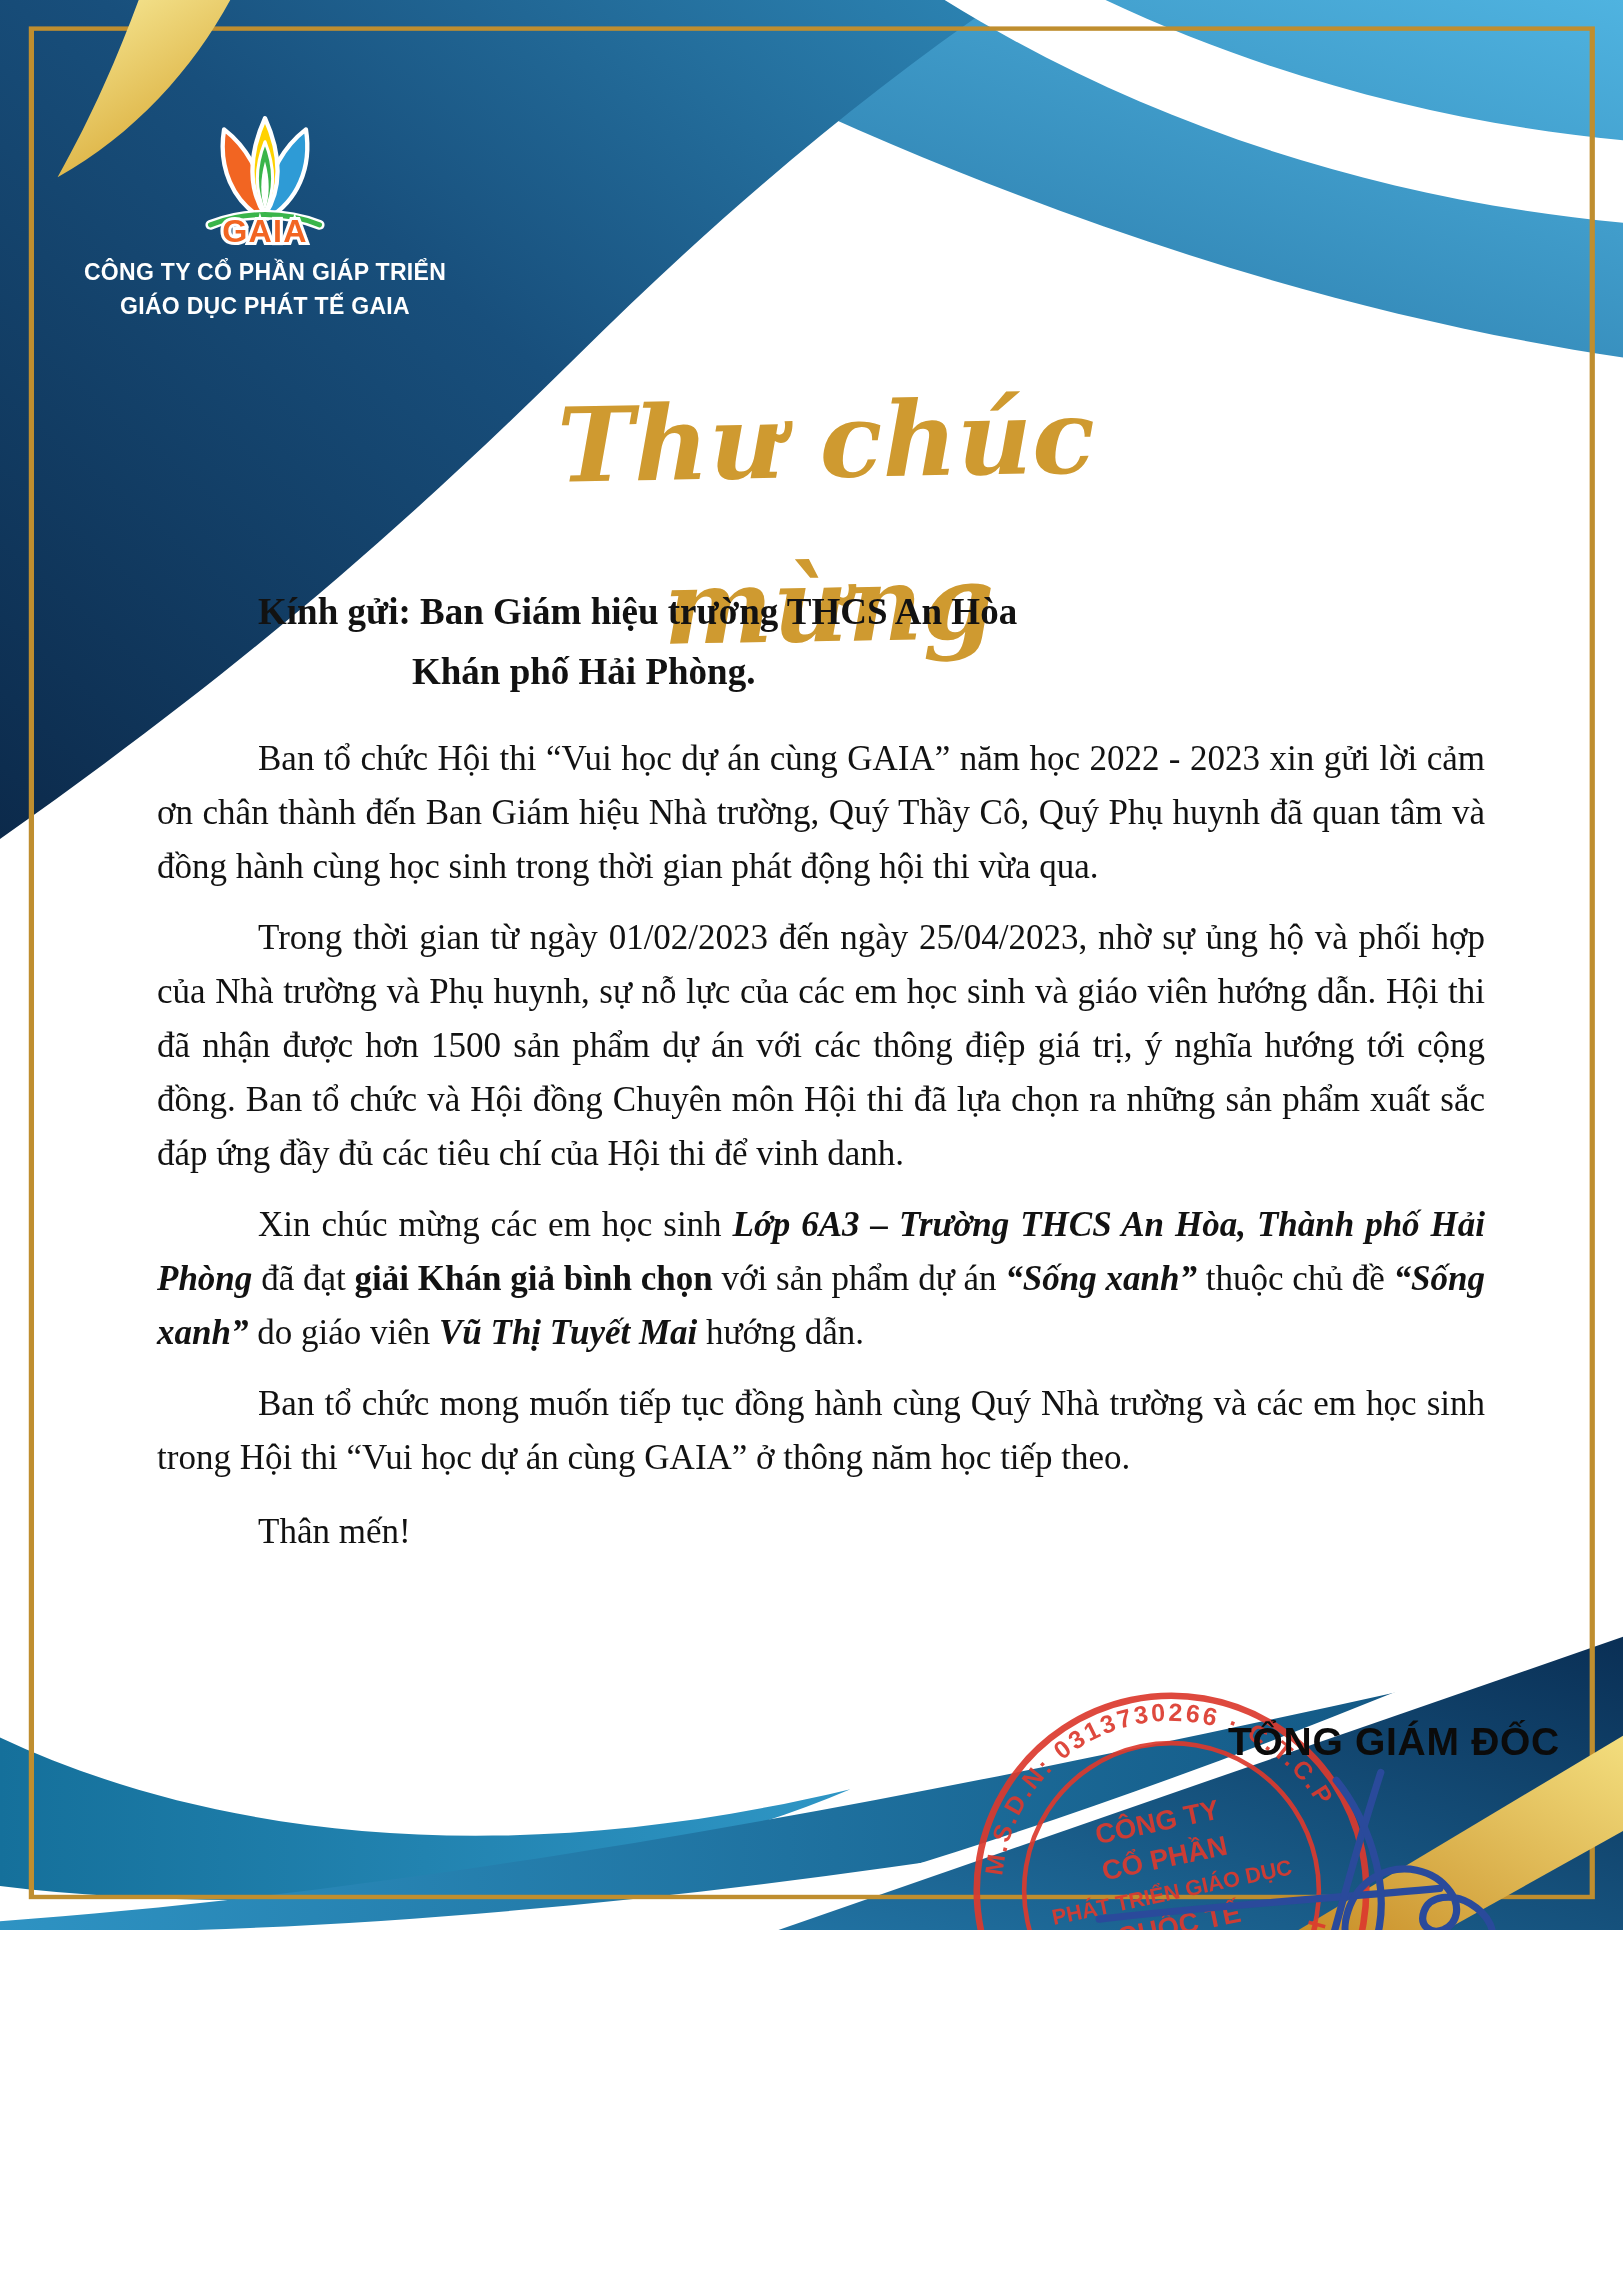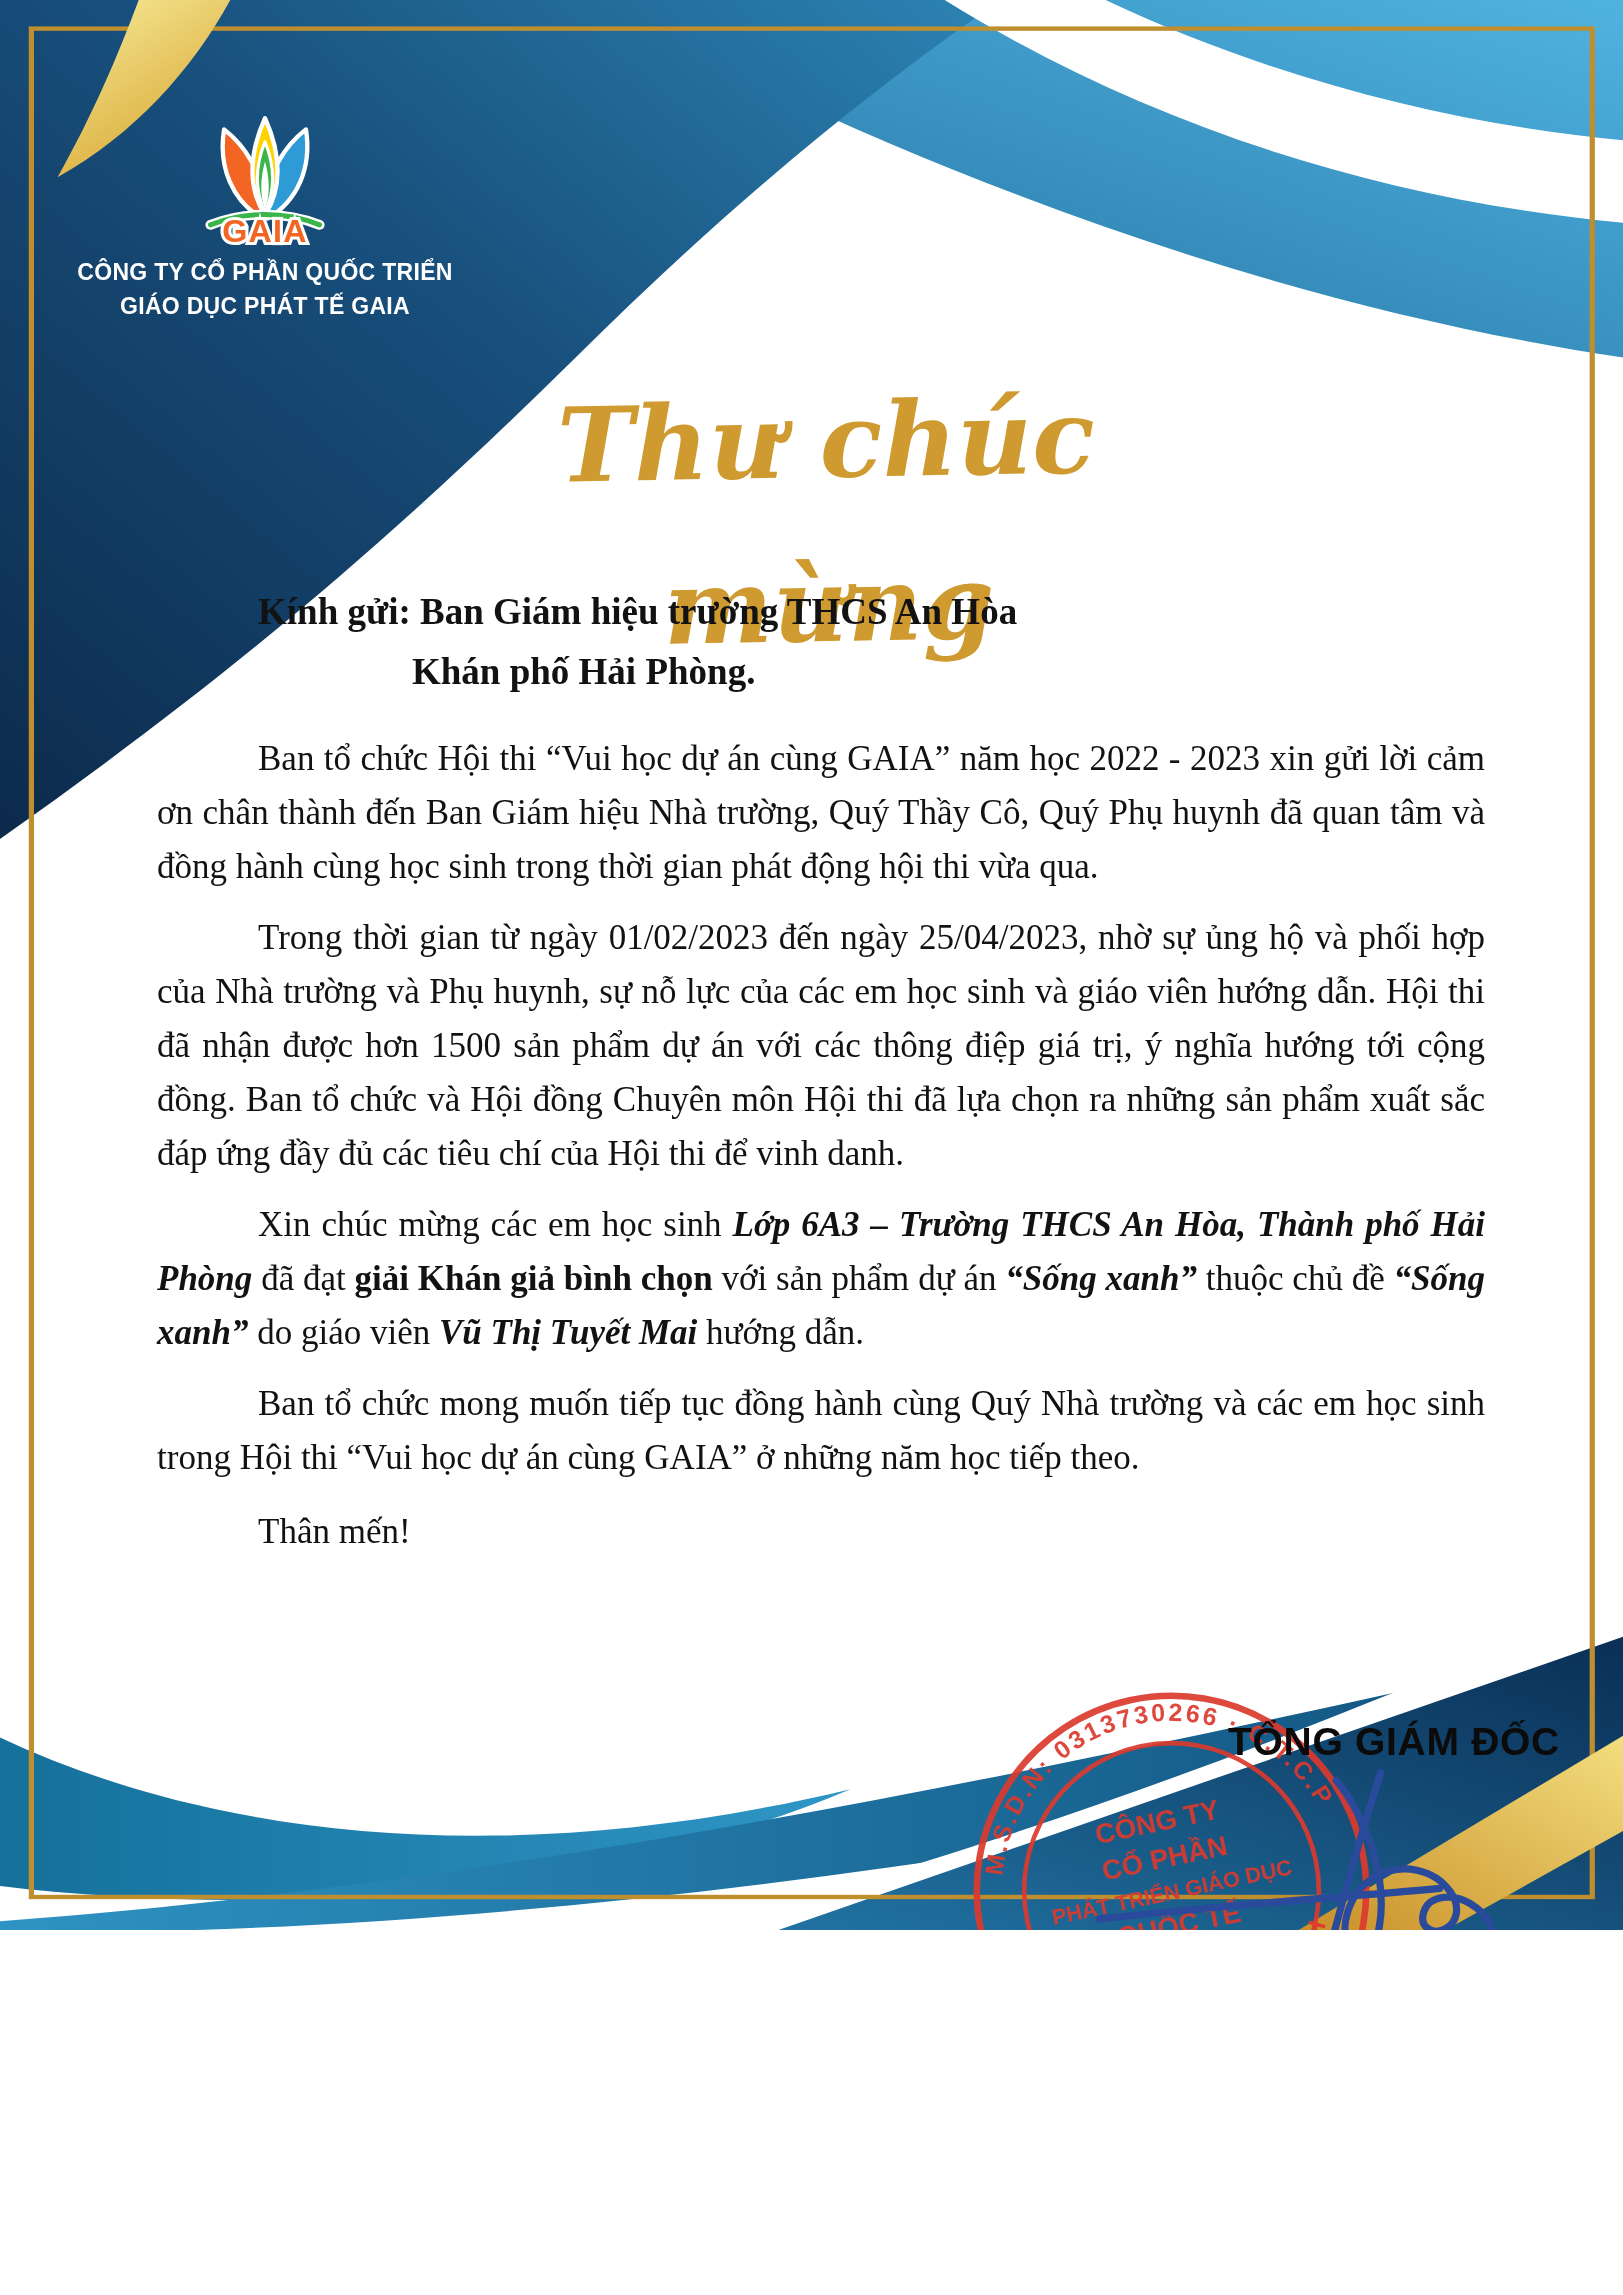--- a/index.html
+++ b/index.html
@@ -127,37 +127,37 @@
       <path d="M100,190 C74,150 72,96 100,34 C128,96 126,150 100,190 Z" fill="#FFD200" stroke="#ffffff" stroke-width="7" stroke-linejoin="round"></path>
       <path d="M100,186 C84,152 84,112 100,72 C116,112 116,152 100,186 Z" fill="#3AB54A" stroke="#ffffff" stroke-width="5" stroke-linejoin="round"></path>
       <path d="M100,182 C92,160 92,132 100,104 C108,132 108,160 100,182 Z" fill="#ffffff"></path>
 
       <path d="M12,206 C68,184 132,184 188,206" fill="none" stroke="#ffffff" stroke-width="16" stroke-linecap="round"></path>
       <path d="M12,206 C68,184 132,184 188,206" fill="none" stroke="#3AB54A" stroke-width="8" stroke-linecap="round"></path>
 
       <text x="100" y="234" text-anchor="middle" font-family="Liberation Sans, sans-serif" font-weight="bold" font-size="52" fill="#F26522" stroke="#ffffff" stroke-width="10" paint-order="stroke" letter-spacing="2">GAIA</text>
     </svg>
     <div class="company">
-      <div>CÔNG TY CỔ PHẦN QUỐC TRIỂN</div>
+      <div>CÔNG TY CỔ PHẦN GIÁP TRIỂN</div>
       <div>GIÁO DỤC PHÁT TẾ GAIA</div>
     </div>
   </div>
 
   <div class="title">Thư chúc mừng</div>
 
   <div class="letter">
     <div class="recipient">
       <p class="r1">Kính gửi: Ban Giám hiệu trường THCS An Hòa</p>
       <p class="r2">Khán phố Hải Phòng.</p>
     </div>
     <div id="paragraphs">
         <p class="para"><span>Ban tổ chức Hội thi “Vui học dự án cùng GAIA” năm học 2022 - 2023 xin gửi lời cảm ơn chân thành đến Ban Giám hiệu Nhà trường, Quý Thầy Cô, Quý Phụ huynh đã quan tâm và đồng hành cùng học sinh trong thời gian phát động hội thi vừa qua.</span></p>
         <p class="para"><span>Trong thời gian từ ngày 01/02/2023 đến ngày 25/04/2023, nhờ sự ủng hộ và phối hợp của Nhà trường và Phụ huynh, sự nỗ lực của các em học sinh và giáo viên hướng dẫn. Hội thi đã nhận được hơn 1500 sản phẩm dự án với các thông điệp giá trị, ý nghĩa hướng tới cộng đồng. Ban tổ chức và Hội đồng Chuyên môn Hội thi đã lựa chọn ra những sản phẩm xuất sắc đáp ứng đầy đủ các tiêu chí của Hội thi để vinh danh.</span></p>
         <p class="para"><span>Xin chúc mừng các em học sinh </span><span style="font-weight: bold; font-style: italic;">Lớp 6A3 – Trường THCS An Hòa, Thành phố Hải Phòng</span><span> đã đạt </span><span style="font-weight: bold;">giải Khán giả bình chọn</span><span> với sản phẩm dự án </span><span style="font-weight: bold; font-style: italic;">“Sống xanh”</span><span> thuộc chủ đề </span><span style="font-weight: bold; font-style: italic;">“Sống xanh”</span><span> do giáo viên </span><span style="font-weight: bold; font-style: italic;">Vũ Thị Tuyết Mai</span><span> hướng dẫn.</span></p>
-        <p class="para"><span>Ban tổ chức mong muốn tiếp tục đồng hành cùng Quý Nhà trường và các em học sinh trong Hội thi “Vui học dự án cùng GAIA” ở những năm học tiếp theo.</span></p>
+        <p class="para"><span>Ban tổ chức mong muốn tiếp tục đồng hành cùng Quý Nhà trường và các em học sinh trong Hội thi “Vui học dự án cùng GAIA” ở thông năm học tiếp theo.</span></p>
       </div>
     <p class="closing">Thân mến!</p>
   </div>
 
   <svg class="stamp" width="421" height="421" viewBox="0 0 640 640">
     <g transform="rotate(-12 320 320)" opacity="0.92" fill="#DC3A2E" font-family="Liberation Sans, sans-serif">
       <circle cx="320" cy="320" r="296" fill="none" stroke="#DC3A2E" stroke-width="10"></circle>
       <circle cx="320" cy="320" r="224" fill="none" stroke="#DC3A2E" stroke-width="7"></circle>
       <defs>
         <path id="arcTop" d="M 62,320 A 258,258 0 0 1 578,320"></path>

